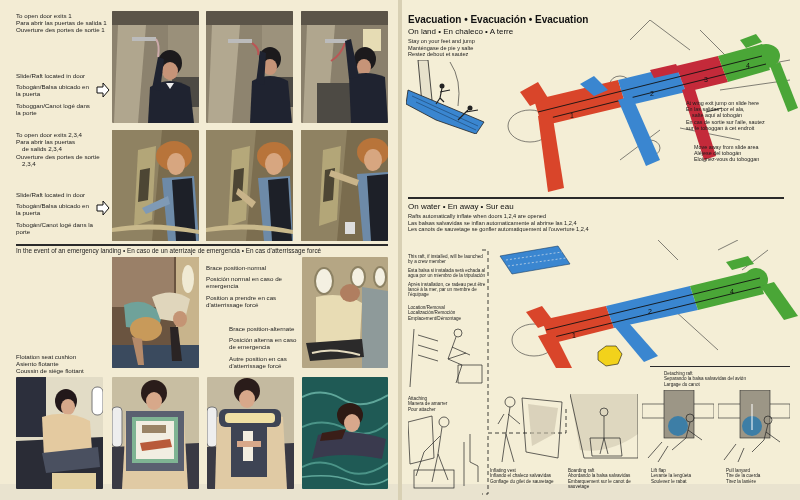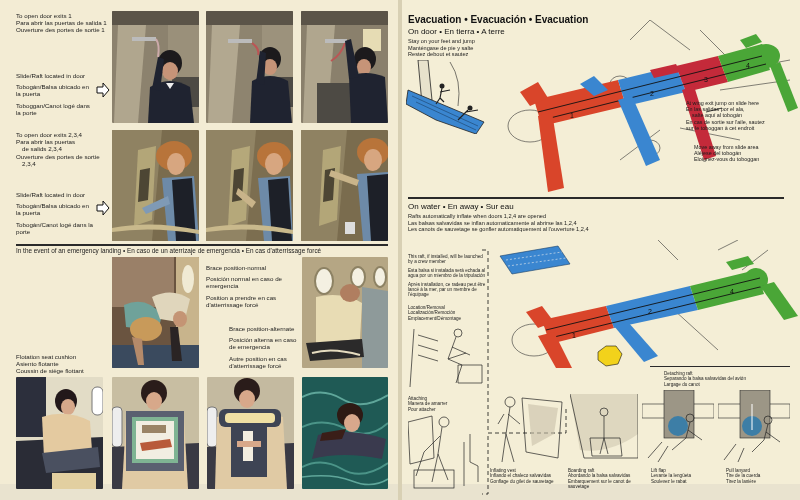--- a/index.html
+++ b/index.html
@@ -249,21 +249,21 @@
       <path d="M16 58 Q44 50 84 62 L80 82 Q40 74 10 82Z" fill="#3a3a4e"></path>
       <path d="M20 56 L44 52 L40 62 L18 64Z" fill="#3a1e18"></path>
     </svg>
   </div>
 </div>
 
 <div class="gutter"></div>
 
 <div class="page right-page">
   <div class="heading" style="left:6px;top:14px;">Evacuation • Evacuación • Evacuation</div>
-  <div class="subhead" style="left:6px;top:27px;">On door • En tierra • A terre</div>
+  <div class="subhead" style="left:6px;top:27px;">On land • En chaleco • A terre</div>
   <div class="small" style="left:6px;top:38px;width:120px;">
     <div>Stay on your feet and jump</div>
     <div>Manténgase de pie y salte</div>
     <div>Restez debout et sautez</div>
   </div>
 
   <svg style="position:absolute;left:4px;top:60px;" width="82" height="74" viewBox="0 0 82 74">
     <path d="M12 0 L22 0 L26 40 L16 44Z" fill="#e8e2cc" stroke="#222" stroke-width="0.8"></path>
     <path d="M44 2 Q56 20 52 46" stroke="#222" stroke-width="0.6" fill="none"></path>
     <path d="M2 30 L40 46 L78 62 L70 74 L30 60 L0 44Z" fill="#3a86d0" stroke="#222" stroke-width="0.8"></path>

